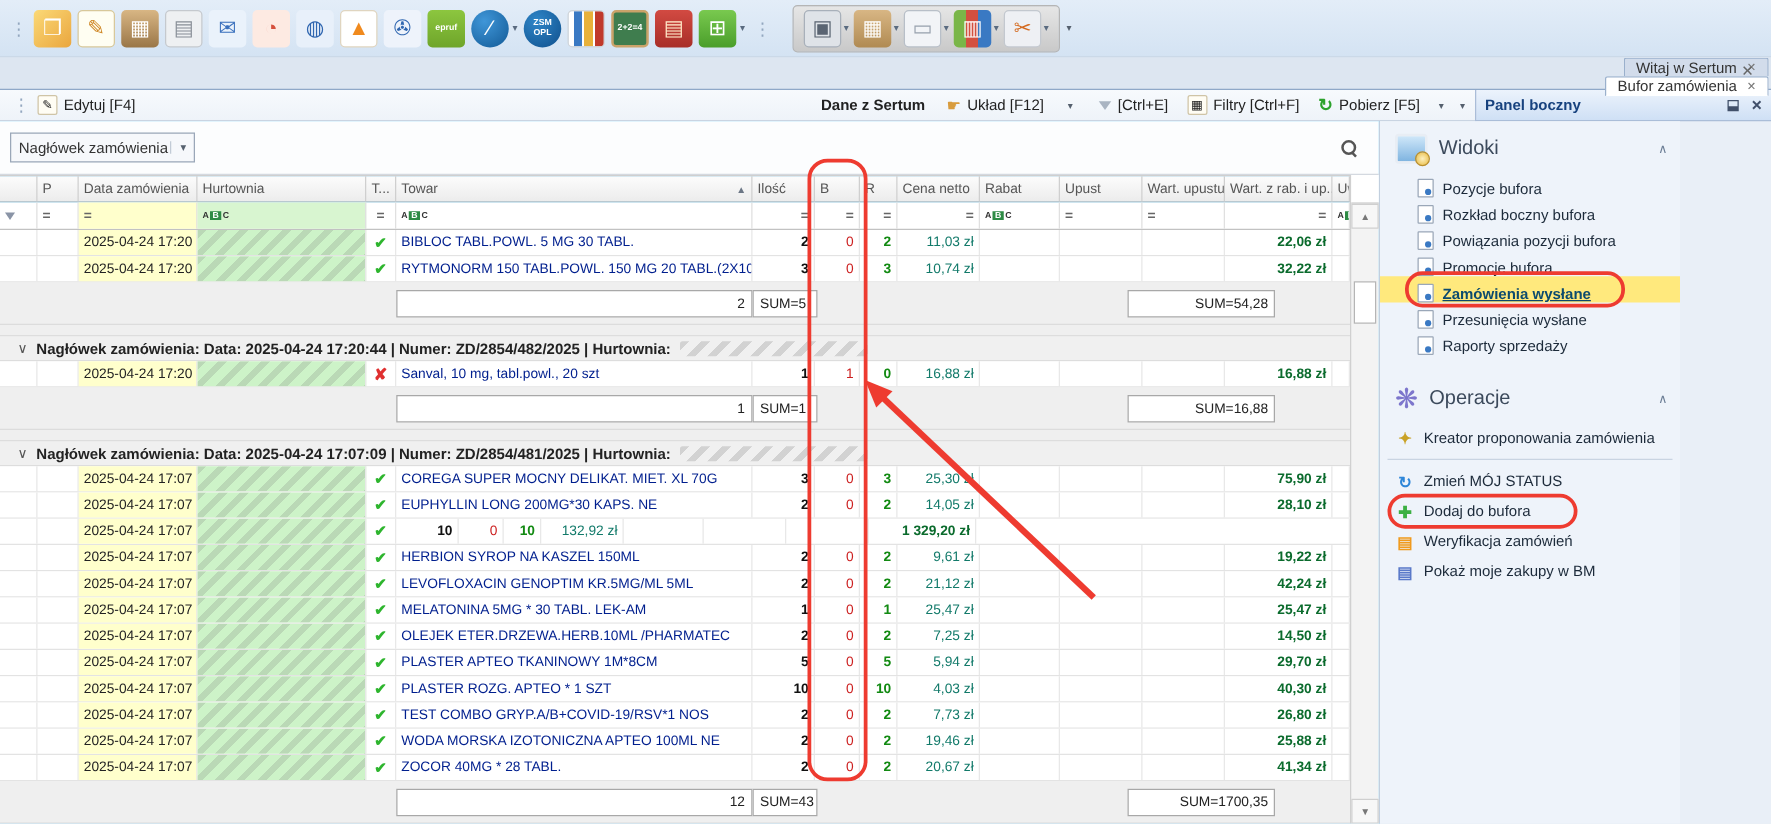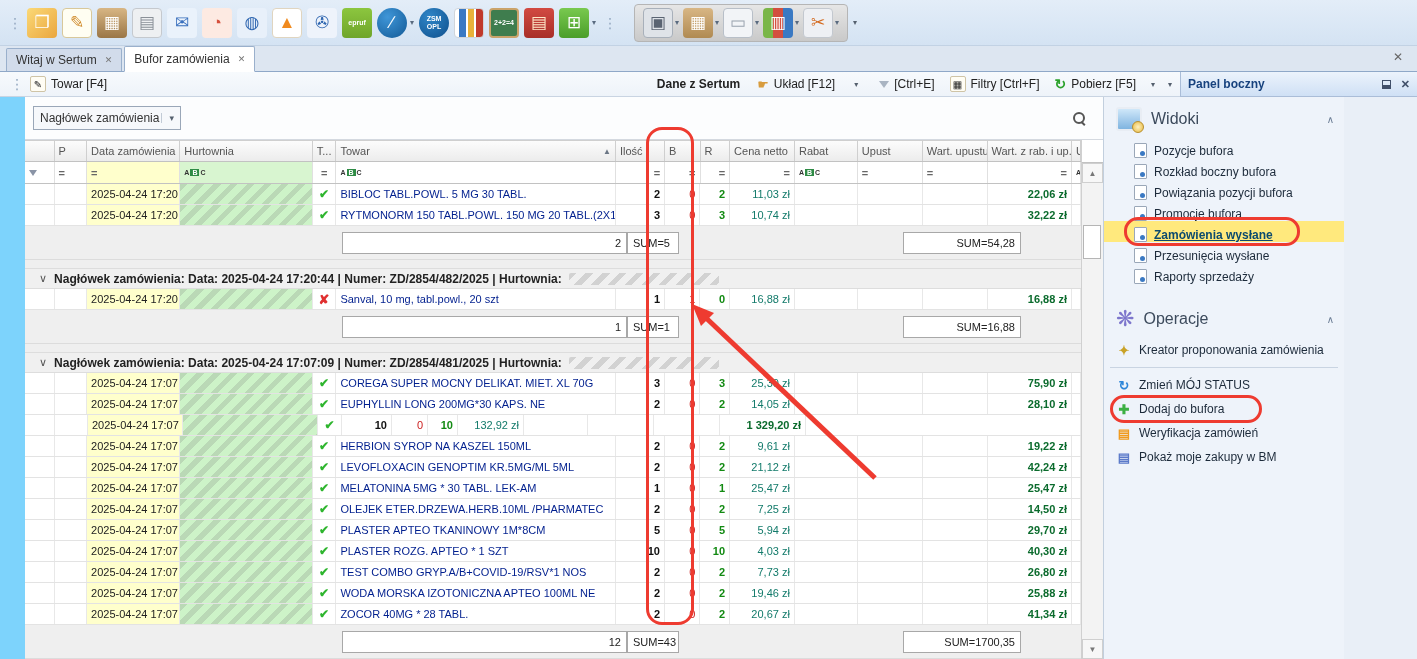--- a/index.html
+++ b/index.html
@@ -31,21 +31,21 @@
   [data-icon="vending-icon"]{background:linear-gradient(#d24a42,#a82e28);color:#ffe9c9}
   [data-icon="basket-icon"]{background:linear-gradient(#79c94f,#4a9e2a);color:#fff}
   .tools-group { display:flex; align-items:center; gap:4px; margin-left:12px; padding:3px 8px; border-radius:4px; background:linear-gradient(#e6e6e6,#c9c9c9); border:1px solid #b5b5b5; }
   [data-icon="cash-register-icon"]{background:#dfe3e8;border:1px solid #a8b0ba;color:#5a6472}
   [data-icon="boxes-icon"]{background:linear-gradient(#d8b684,#b08a52);color:#fff}
   [data-icon="delivery-van-icon"]{background:#f2f4f7;border:1px solid #b8bfc8;color:#9aa3af}
   [data-icon="binders-icon"]{background:linear-gradient(90deg,#7ab648 0 33%,#d34f3f 33% 66%,#3a79c3 66% 100%);color:#fff}
   [data-icon="tools-icon"]{background:#eef0f4;border:1px solid #c3c8cf;color:#d4691e}
 
   
-  .tab-strip { height:26px; background:#dde6f1; display:flex; align-items:flex-end; padding:0 0 0 6px; border-bottom:1px solid #8fa8c8; position:relative; }
+  .tab-strip { height:26px; background:#dde6f1; display:flex; align-items:flex-end; padding:0 0 0 6px; border-bottom:1px solid #8fa8c8; position:relative;flex-direction:column; }
   .tab { display:flex; align-items:center; gap:8px; height:23px; padding:0 9px; background:#d2dceb; border:1px solid #9ab0cc; border-bottom:none; margin-right:2px; font-size:12px; color:#333; border-radius:2px 2px 0 0; }
   .tab.active { background:#fff; height:26px; margin-bottom:-1px; border-bottom:1px solid #fff; }
   .tab-close { font-size:9px; color:#777; }
   .strip-close { position:absolute; right:14px; top:4px; font-size:12px; color:#666; }
 
   
   .cmd-row { display:flex; height:25px; }
   .cmd-bar { width:1180px; background:linear-gradient(#f7fafd,#eef3f9); border-bottom:1px solid #c9d4e2; display:flex; align-items:center; padding:0 8px; font-size:12px; gap:6px; }
   .mini-ic { width:16px; height:16px; border:1px solid #cfc4a6; background:#fffdf4; display:flex; align-items:center; justify-content:center; font-size:10px; border-radius:2px; }
   .cmd-right { margin-left:auto; display:flex; align-items:center; gap:7px; }
@@ -54,21 +54,21 @@
   .caret { font-size:8px; color:#55606e; }
   .funnel-g { width:0; height:0; border-left:5px solid transparent; border-right:5px solid transparent; border-top:7px solid #a9b4c2; }
   .glyph-hand { color:#d89c3e; font-size:13px; }
   .glyph-refresh { color:#2ca22c; font-weight:bold; font-size:14px; }
   .panel-hdr { flex:1; background:linear-gradient(#ecf3fc,#cfe0f5); border-bottom:1px solid #aabdd8; border-left:1px solid #aabdd8; display:flex; align-items:center; padding:0 7px; font-weight:bold; color:#17427e; font-size:12px; }
   .panel-hdr .ph-btns { margin-left:auto; display:flex; gap:10px; color:#41506a; font-size:11px; align-items:center; }
   .pin { display:inline-block; width:9px; height:9px; border:1px solid #41506a; border-bottom-width:4px; }
 
   
   .content { display:flex; height:562px; }
-  .center { width:1104px; display:flex; flex-direction:column; background:#7dd3fc; border-right:1px solid #c2cfde;padding-left:25px; }
+  .center { width:1104px; display:flex; flex-direction:column; background:#7dd3fc; border-right:1px solid #c2cfde; }
   .group-bar { height:43px; background:#fcfdfe; border-bottom:1px solid #d4d9e0; display:flex; align-items:center; padding:0 8px; }
   .hdr-dd { width:148px; height:24px; border:1px solid #9aa7b8; background:#f6f8fb; display:flex; align-items:center; padding:0 6px; color:#333; font-size:12px; }
   .hdr-dd .caret { margin-left:auto; border-left:1px solid #c2cbd6; padding-left:7px; font-size:9px; }
   .mag { margin-left:auto; margin-right:10px; position:relative; width:12px; height:12px; }
   .mag::before { content:''; position:absolute; left:0; top:0; width:8px; height:8px; border:2px solid #555; border-radius:50%; }
   .mag::after { content:''; position:absolute; left:9px; top:9px; width:5px; height:2px; background:#555; transform:rotate(45deg); transform-origin:0 0; }
 
   .grid-wrap { display:flex; flex:1; }
   .grid { width:1153px; display:flex; flex-direction:column; overflow:hidden; }
 
@@ -282,21 +282,21 @@
     <span class="strip-close">✕</span>
   </div>
 
   <div class="cmd-row">
     <div class="cmd-bar">
       <span class="grip">⋮</span>
       <span class="cmd-item">
         <span class="mini-ic">
             <span>✎</span>
           </span>
-        <span>Towar [F4]</span>
+        <span>Edytuj [F4]</span>
       </span>
       <div class="cmd-right">
         <span class="b">Dane z Sertum</span>
         <span class="cmd-item" style="margin-left:10px">
           <span class="glyph-hand">☛</span>
           <span>Układ [F12]</span>
           <span class="caret" style="margin-left:14px">▾</span>
         </span>
         <span class="cmd-item" style="margin-left:14px">
           <span class="funnel-g"></span>

